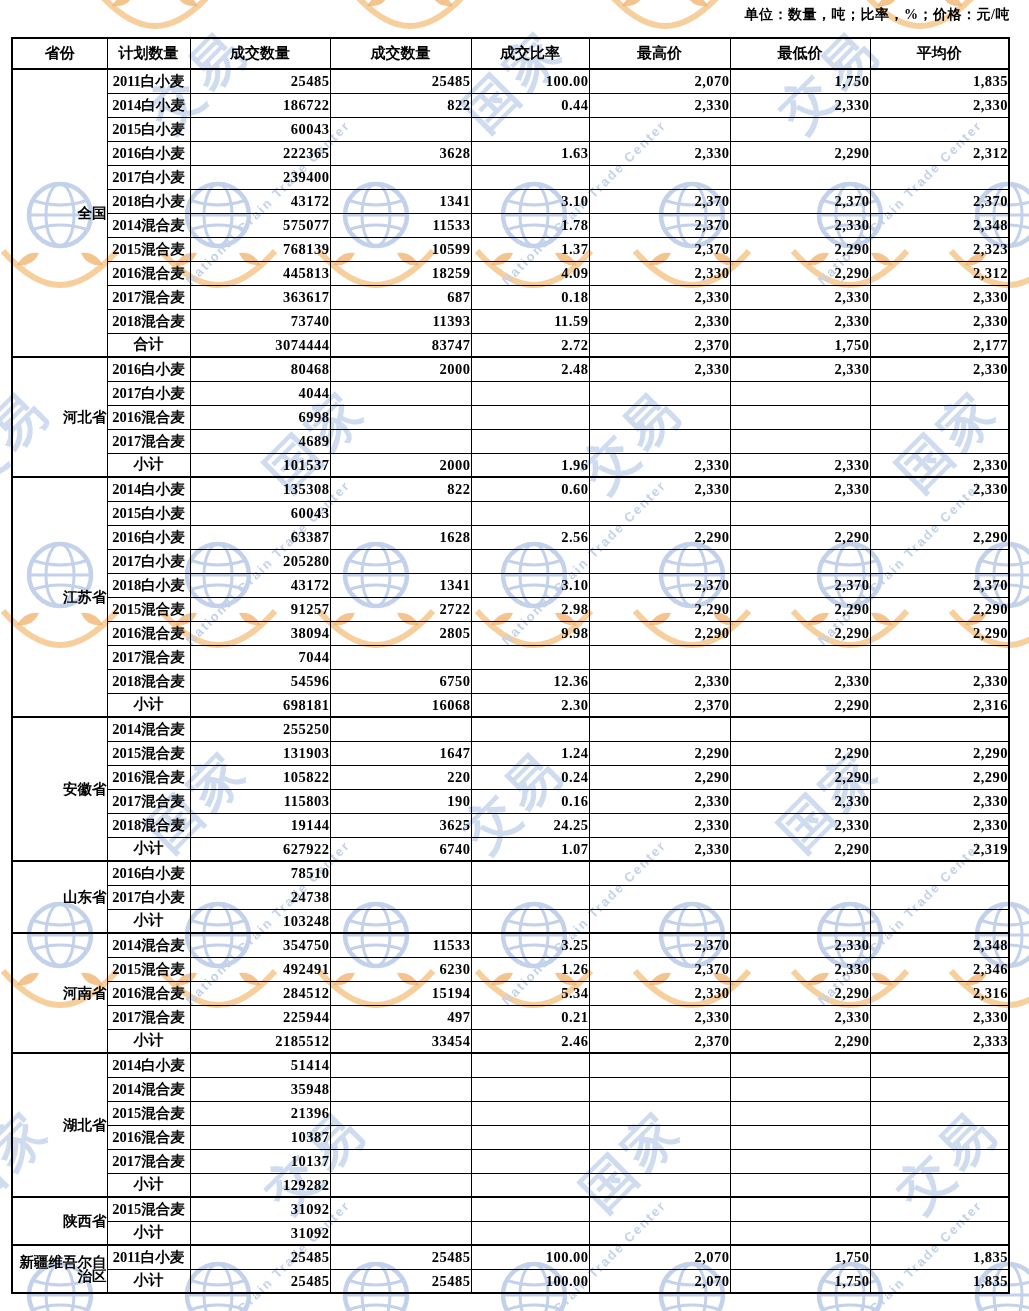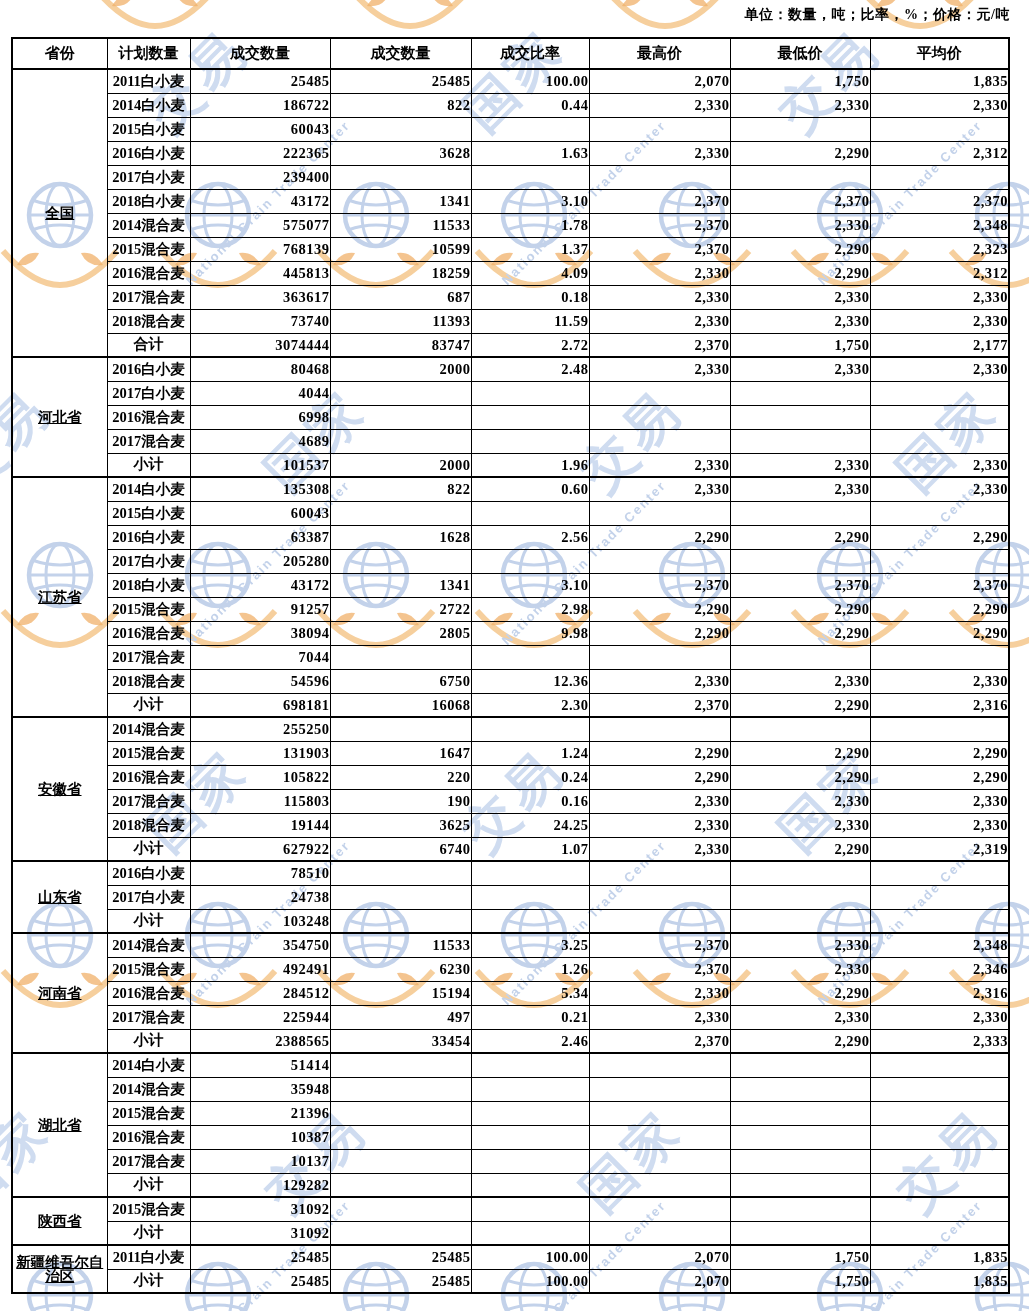--- a/index.html
+++ b/index.html
@@ -42,21 +42,21 @@
     overflow:hidden;
     padding:0;
   }
   table.grain{border:2px solid #000;}
   table.grain thead th{
     height:29px;font-size:15px;text-align:center;vertical-align:middle;
     border-bottom:2px solid #000;
   }
   table.grain tbody tr{height:24px;}
   table.grain tbody td{font-size:14.5px;vertical-align:middle;line-height:1;}
-  td.province{text-align:center;font-size:15px;line-height:1.25;padding:0 2px;text-decoration:underline;}
+  td.province{text-align:right;font-size:15px;line-height:1.25;padding:0 2px;}
   td.year{text-align:center;padding-left:2px;letter-spacing:0;}
   td.year.total{text-align:center;padding-left:0;font-size:15px;}
   td.num{text-align:right;padding-right:5px;letter-spacing:.5px;}
   tr.section-start td{border-top:2px solid #000;}
 </style>
 </head>
 <body>
 
 <div class="page">
   <div class="watermark" id="wm">
@@ -794,21 +794,21 @@
           <td class="year">2017混合麦</td>
           <td class="num">225944</td>
           <td class="num">497</td>
           <td class="num">0.21</td>
           <td class="num">2,330</td>
           <td class="num">2,330</td>
           <td class="num">2,330</td>
         </tr>
         <tr>
           <td class="year total">小计</td>
-          <td class="num">2388565</td>
+          <td class="num">2185512</td>
           <td class="num">33454</td>
           <td class="num">2.46</td>
           <td class="num">2,370</td>
           <td class="num">2,290</td>
           <td class="num">2,333</td>
         </tr>
         <tr class="section-start">
           <td class="province" rowspan="6">湖北省</td>
           <td class="year">2014白小麦</td>
           <td class="num">51414</td>

